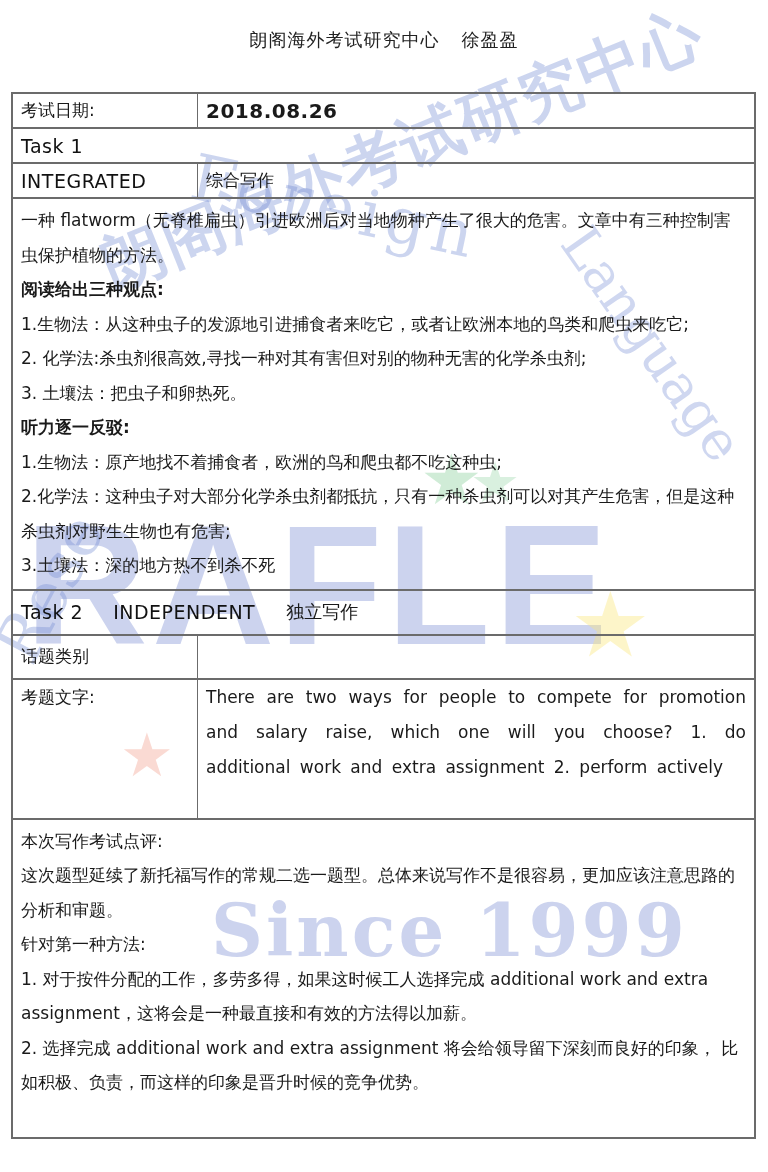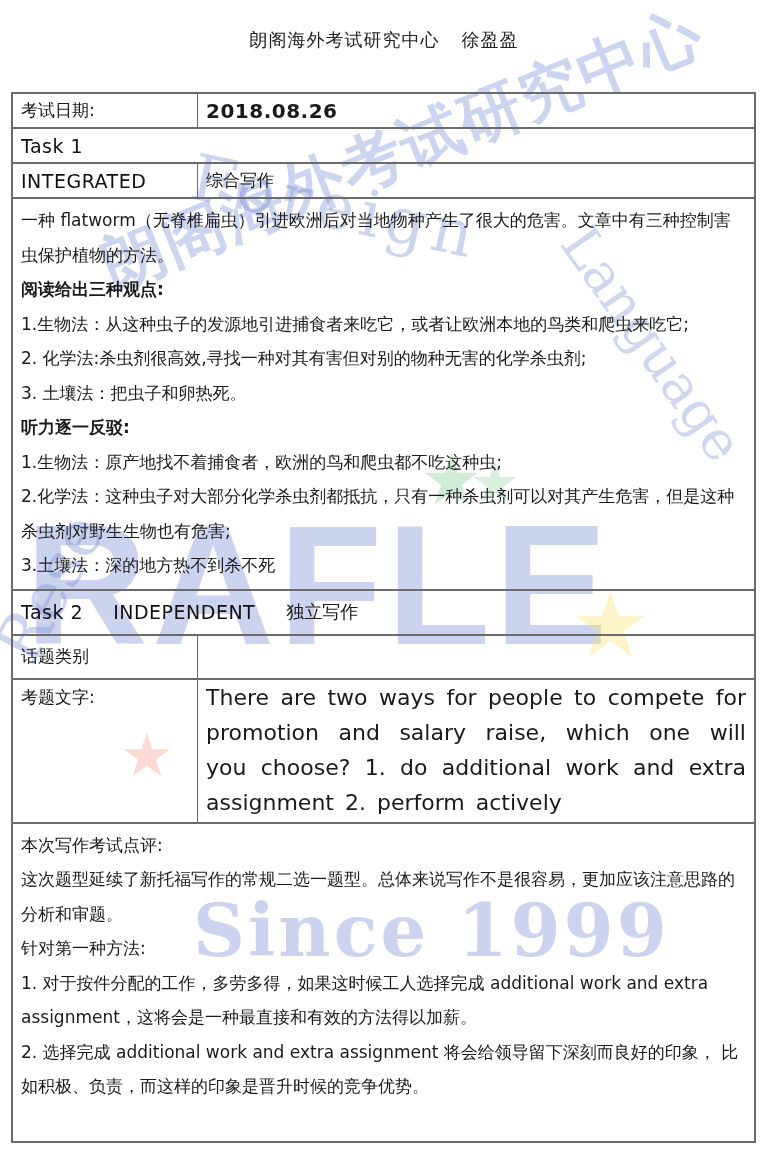--- a/index.html
+++ b/index.html
@@ -32,21 +32,21 @@
   .wm-rafle {
     left: 25px; top: 500px;
     font-family: Liberation Sans, sans-serif;
     font-weight: bold;
     font-size: 170px;
     letter-spacing: 4px;
     color: rgba(120, 140, 210, 0.38);
     line-height: 1;
   }
   .wm-since {
-    left: 193px; top: 895px;
+    left: 211px; top: 895px;
     font-family: "DejaVu Serif", "Liberation Serif", serif;
     font-weight: bold;
     font-size: 72px;
     color: rgba(120, 140, 210, 0.38);
     line-height: 1;
     letter-spacing: 3px;
   }
   .wm-foreign {
     left: 200px; top: 140px;
     font-family: "DejaVu Serif", "Liberation Serif", serif;
@@ -158,21 +158,21 @@
   .task2-cell .t2-ind { margin-right: 31px; }
   .task2-cell .t2-cn { font-size: 18px; font-weight: normal; }
 
   .prompt-row { min-height: 140px; }
   .prompt-row .cell.left {
     align-items: flex-start;
     padding-top: 6px;
   }
   .prompt-text {
     padding: 0 8px;
-    font-size: 22px;
+    font-size: 17px;
     line-height: 35px;
     text-align: justify;
     text-align-last: left;
     word-spacing: 4px;
     display: block;
     padding-top: 0px;
     padding-bottom: 2px;
   }
 
   .review-block {

